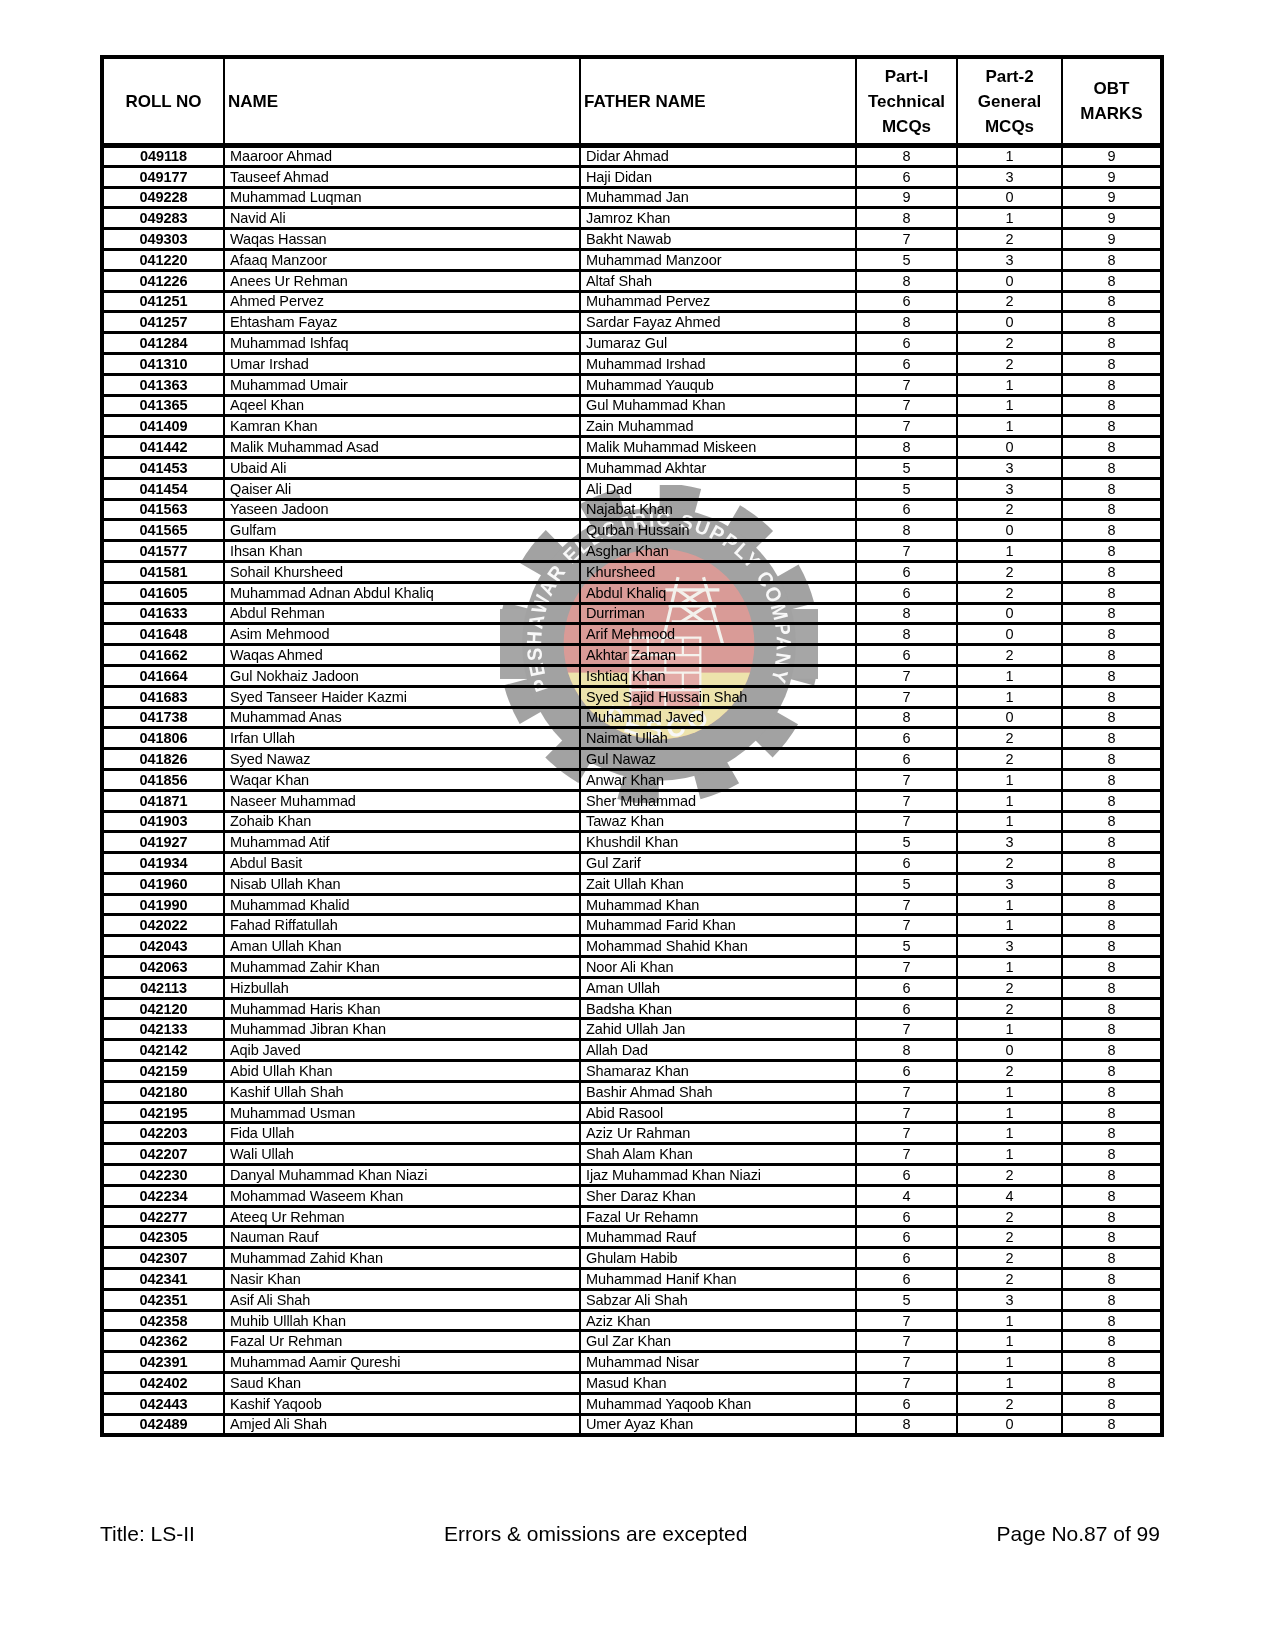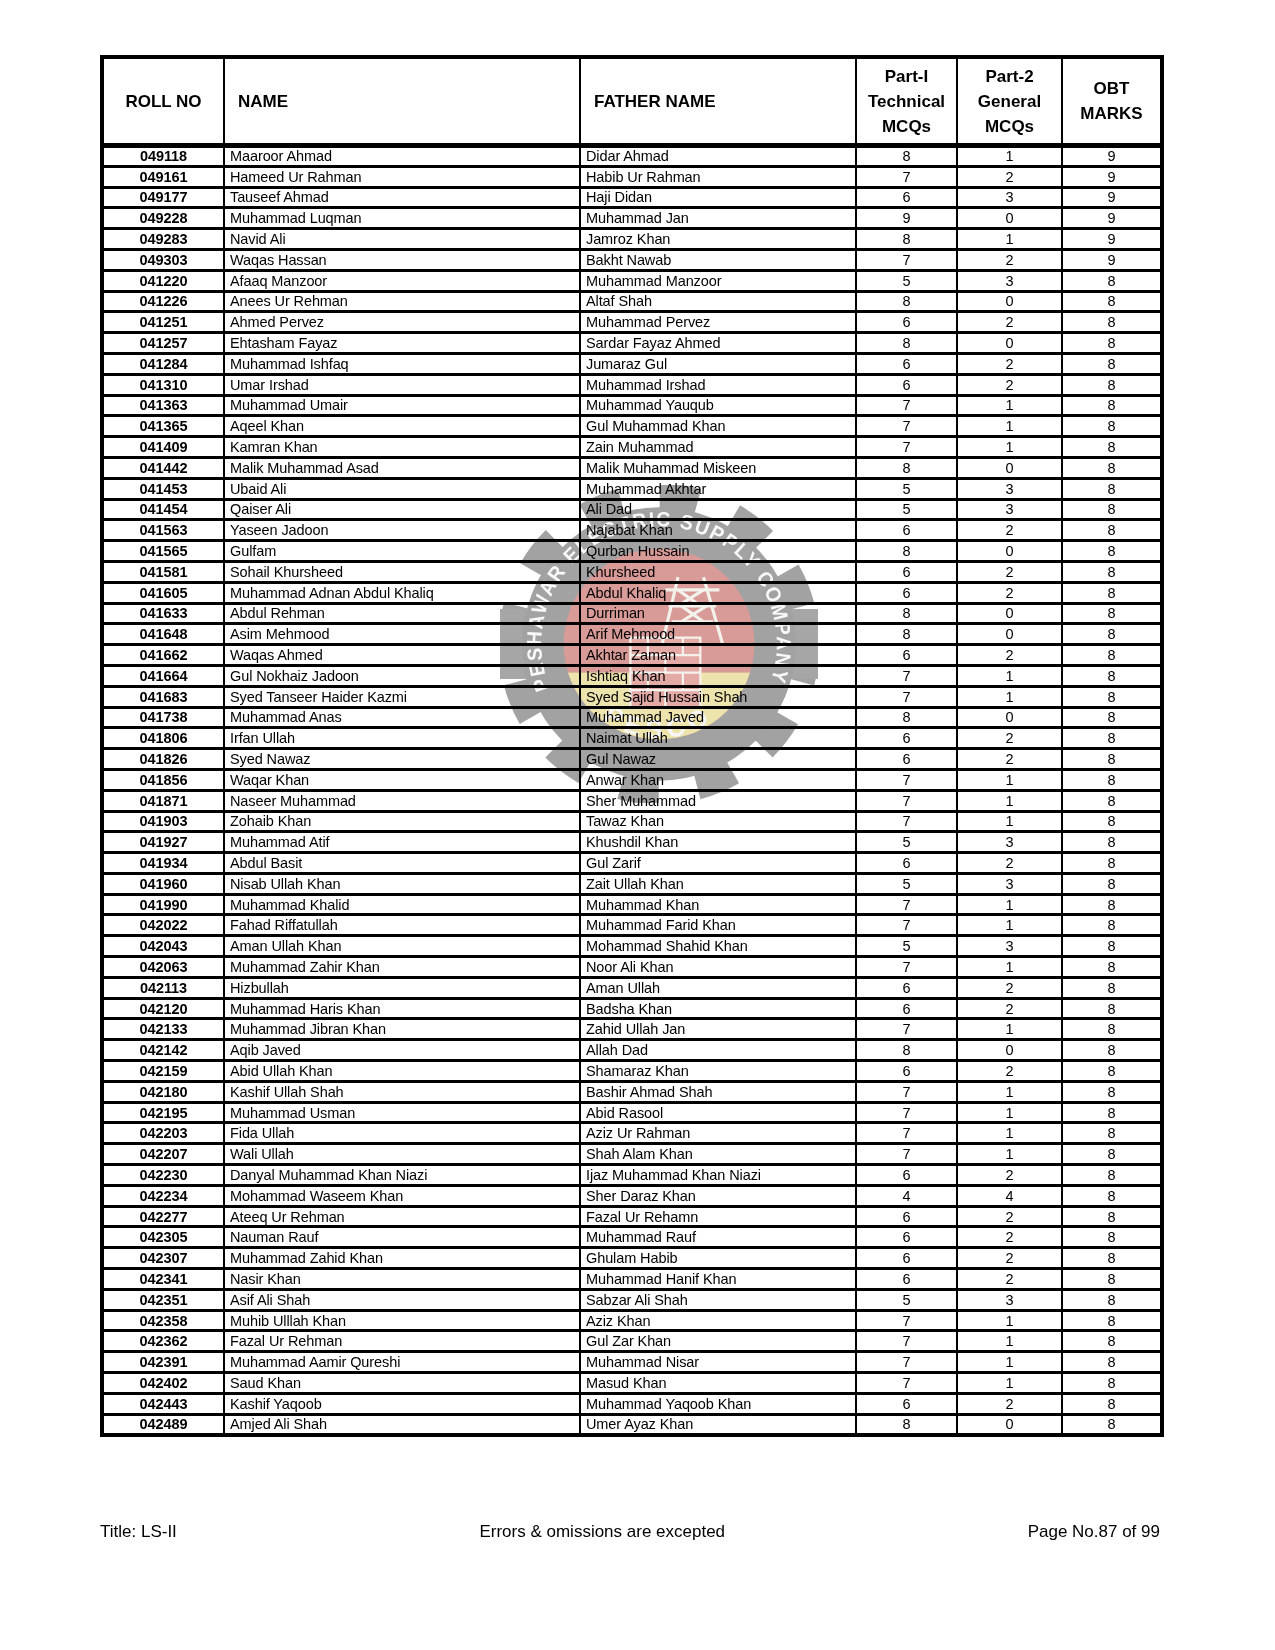--- a/index.html
+++ b/index.html
@@ -45,40 +45,40 @@
   .results-table { border: 4px solid #000; }
   .results-table thead th {
     height: 84px;
     font-size: 17px;
     font-weight: bold;
     text-align: center;
     white-space: pre-line;
     line-height: 25px;
     border-bottom: 5px solid #000;
   }
-  .results-table thead th.left { text-align: left; padding-left: 13px; }
+  .results-table thead th.left { text-align: left; padding-left: 3px; }
   .results-table tbody tr { height: 20.8px; }
   .results-table tbody td {
     font-size: 14.5px;
     line-height: 16px;
     letter-spacing: -0.1px;
   }
   .results-table td.c-roll   { text-align: center; font-weight: bold; }
   .results-table td.c-text   { text-align: left; padding-left: 5px; }
   .results-table td.c-num    { text-align: center; }
   
   .footer {
     position: absolute;
     left: 100px;
     width: 1060px;
     top: 1522px;
     display: flex;
     justify-content: space-between;
     align-items: baseline;
-    font-size: 17px;
+    font-size: 21px;
     z-index: 1;
   }
 </style>
 </head>
 <body>
 
 <div class="page">
 
   <svg class="watermark" viewBox="0 0 200 200" aria-hidden="true">
     <defs>
@@ -150,28 +150,20 @@
     <tbody id="rows-body">
         <tr>
           <td class="c-roll">049118</td>
           <td class="c-text">Maaroor Ahmad</td>
           <td class="c-text">Didar Ahmad</td>
           <td class="c-num">8</td>
           <td class="c-num">1</td>
           <td class="c-num">9</td>
         </tr>
         <tr>
-          <td class="c-roll">049161</td>
-          <td class="c-text">Hameed Ur Rahman</td>
-          <td class="c-text">Habib Ur Rahman</td>
-          <td class="c-num">7</td>
-          <td class="c-num">2</td>
-          <td class="c-num">9</td>
-        </tr>
-        <tr>
           <td class="c-roll">049177</td>
           <td class="c-text">Tauseef Ahmad</td>
           <td class="c-text">Haji Didan</td>
           <td class="c-num">6</td>
           <td class="c-num">3</td>
           <td class="c-num">9</td>
         </tr>
         <tr>
           <td class="c-roll">049228</td>
           <td class="c-text">Muhammad Luqman</td>
@@ -299,20 +291,28 @@
           <td class="c-num">6</td>
           <td class="c-num">2</td>
           <td class="c-num">8</td>
         </tr>
         <tr>
           <td class="c-roll">041565</td>
           <td class="c-text">Gulfam</td>
           <td class="c-text">Qurban Hussain</td>
           <td class="c-num">8</td>
           <td class="c-num">0</td>
+          <td class="c-num">8</td>
+        </tr>
+        <tr>
+          <td class="c-roll">041577</td>
+          <td class="c-text">Ihsan Khan</td>
+          <td class="c-text">Asghar Khan</td>
+          <td class="c-num">7</td>
+          <td class="c-num">1</td>
           <td class="c-num">8</td>
         </tr>
         <tr>
           <td class="c-roll">041581</td>
           <td class="c-text">Sohail Khursheed</td>
           <td class="c-text">Khursheed</td>
           <td class="c-num">6</td>
           <td class="c-num">2</td>
           <td class="c-num">8</td>
         </tr>

